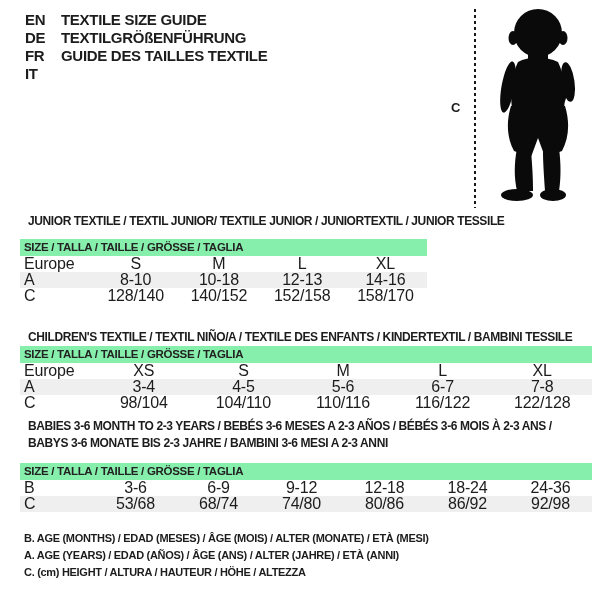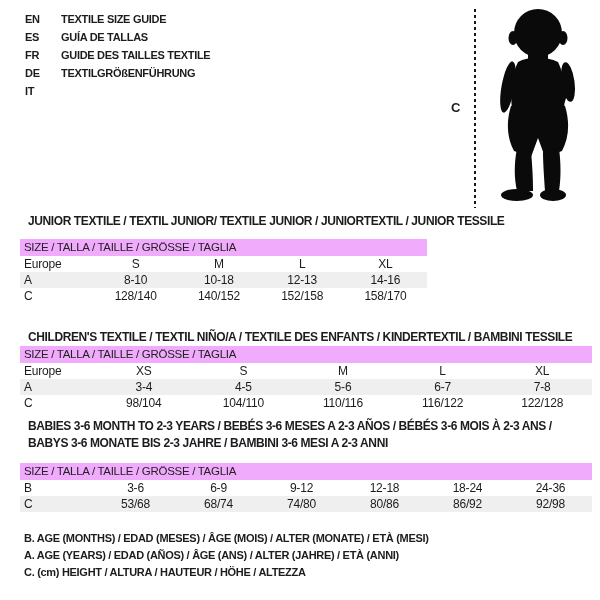--- a/index.html
+++ b/index.html
@@ -7,71 +7,67 @@
     width:600px;height:600px;background:#ffffff;
     font-family:"Liberation Sans", sans-serif;
     color:#1c1c1c;
     -webkit-font-smoothing:antialiased;
   }
   .canvas{position:relative;width:600px;height:600px;overflow:hidden;background:#fff;}
 
   
   .lang-block{position:absolute;left:25px;top:10px;}
   .lang-row{display:flex;height:18px;align-items:center;
-    font-weight:700;font-size:11px;letter-spacing:-0.3px;}
+    font-weight:700;font-size:15px;letter-spacing:-0.3px;}
   .lang-code{width:36px;flex:0 0 36px;}
 
   
   .figure-svg{position:absolute;left:484px;top:6px;width:108px;height:200px;}
   .dotted-line{position:absolute;left:474px;top:9px;width:2px;height:199px;
     background:repeating-linear-gradient(to bottom,#161616 0 3px,transparent 3px 6px);}
   .height-marker{position:absolute;left:451px;top:100px;
     font-weight:700;font-size:13px;}
 
   
   .section-title{position:absolute;left:20px;font-weight:700;font-size:12px;
     letter-spacing:-0.4px;white-space:nowrap;margin-left:8px;}
   .title-line{height:17px;line-height:17px;}
 
   
   .size-table{position:absolute;left:20px;}
-  .size-bar{height:17px;line-height:17px;background:#f0abfc;
-    font-weight:400;font-size:11.5px;letter-spacing:-0.3px;
+  .size-bar{height:17px;line-height:17px;background:#86efac;
+    font-weight:700;font-size:11.5px;letter-spacing:-0.3px;
     padding-left:4px;color:#222;}
-  .trow{display:flex;height:16px;line-height:16px;font-size:12px;letter-spacing:-0.2px;justify-content:space-between;}
+  .trow{display:flex;height:16px;line-height:16px;font-size:16px;letter-spacing:-0.2px;justify-content:space-between;}
   .trow.shaded{background:#efefef;}
   .cell-label{flex:0 0 70px;width:70px;padding-left:4px;text-align:left;}
   .cell{flex:1;text-align:center;}
 
   
   .legend{position:absolute;left:24px;top:530px;}
   .legend-line{height:17px;line-height:17px;font-weight:700;font-size:11px;
     letter-spacing:-0.3px;white-space:nowrap;}
 </style>
 </head>
 <body>
 
 <div class="canvas">
 
   <div class="lang-block">
     <div class="lang-row">
       <span class="lang-code">EN</span>
       <span class="lang-text">TEXTILE SIZE GUIDE</span>
     </div>
     <div class="lang-row">
-      <span class="lang-code">ES</span>
-      <span class="lang-text">GUÍA DE TALLAS</span>
+      <span class="lang-code">DE</span>
+      <span class="lang-text">TEXTILGRÖßENFÜHRUNG</span>
     </div>
     <div class="lang-row">
       <span class="lang-code">FR</span>
       <span class="lang-text">GUIDE DES TAILLES TEXTILE</span>
-    </div>
-    <div class="lang-row">
-      <span class="lang-code">DE</span>
-      <span class="lang-text">TEXTILGRÖßENFÜHRUNG</span>
     </div>
     <div class="lang-row">
       <span class="lang-code">IT</span>
     </div>
   </div>
 
   <span class="height-marker">C</span>
   <div class="dotted-line"></div>
   <svg class="figure-svg" viewBox="0 0 108 200" aria-hidden="true">
     <g fill="#0a0a0a">

